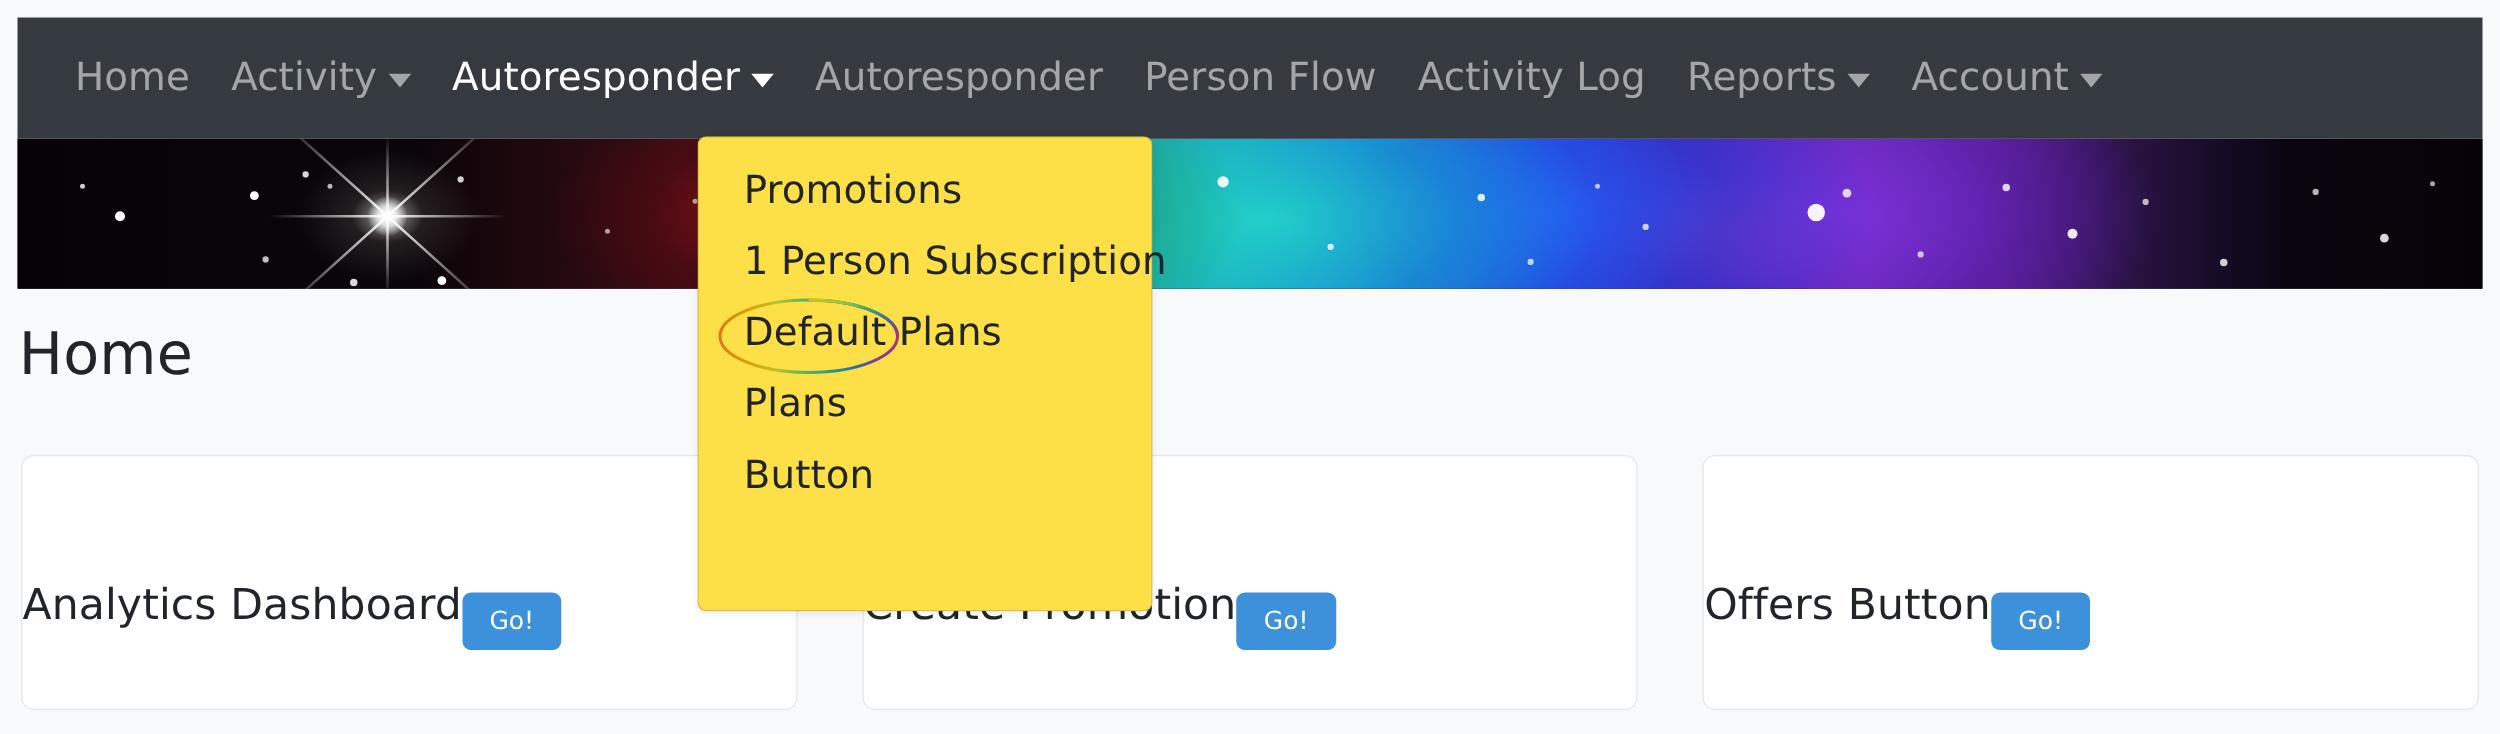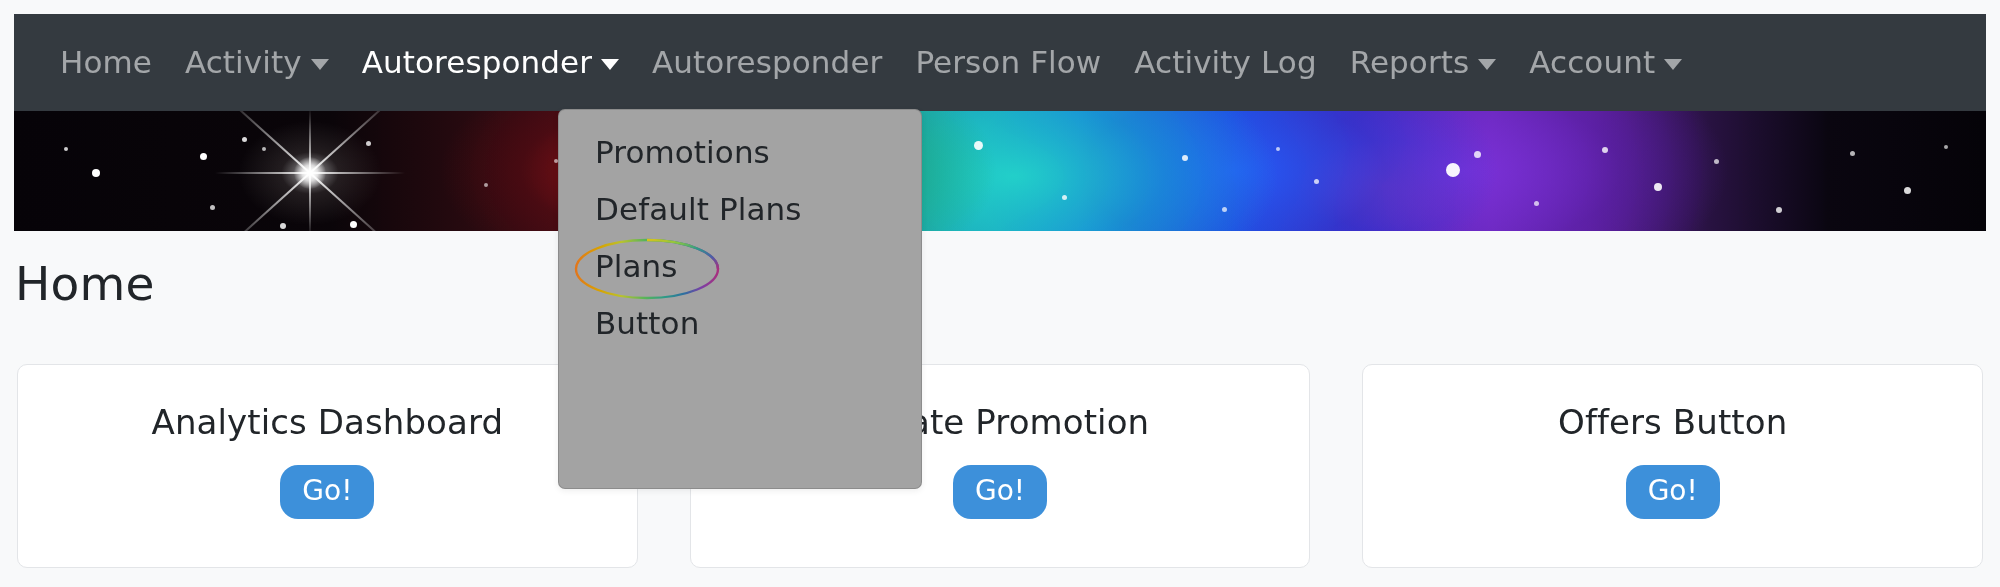--- a/index.html
+++ b/index.html
@@ -144,53 +144,53 @@
     gap: 52px;
     z-index: 2;
   }
   .card {
     flex: 1 1 0;
     height: 204px;
     background: #ffffff;
     border: 1px solid #e3e5e8;
     border-radius: 10px;
     display: flex;
-    flex-direction: column;
+    flex-direction: row;
     align-items: center;
     justify-content: flex-start;
     padding-top: 38px;
   }
   .card-title {
     font-size: 34px;
     font-weight: 400;
     color: #212529;
     line-height: 1.15;
     letter-spacing: 0.1px;
   }
   .go-btn {
     margin-top: 23px;
     background: #3d90da;
     color: #ffffff;
     border: none;
-    border-radius: 18px;
-    font-size: 28px;
+    border-radius: 7px;
+    font-size: 20px;
     font-family: inherit;
     padding: 12px 22px 14px 22px;
     line-height: 1;
     cursor: pointer;
   }
 
   
   #dropdown {
     position: absolute;
     left: 558px;
     top: 109px;
     width: 364px;
     height: 380px;
-    background: #a3a3a3;
+    background: #fde047;
     border: 1px solid rgba(0,0,0,0.14);
     border-radius: 7px;
     box-shadow: 0 2px 6px rgba(0,0,0,0.07);
     padding-top: 14px;
     z-index: 20;
   }
   .dd-item {
     display: block;
     font-size: 31px;
     line-height: 1;
@@ -299,20 +299,21 @@
       <button class="go-btn">Go!</button>
     </div>
     <div class="card">
       <div class="card-title">Offers Button</div>
       <button class="go-btn">Go!</button>
     </div>
   </div>
 
   <div id="dropdown">
     <a class="dd-item">Promotions</a>
+    <a class="dd-item">1 Person Subscription</a>
     <a class="dd-item">Default Plans</a>
     <a class="dd-item">Plans</a>
     <a class="dd-item">Button</a>
   </div>
 
   <svg id="plans-highlight" viewBox="0 0 148 62">
     <defs>
       <linearGradient id="rainbowStroke" x1="0%" y1="50%" x2="100%" y2="50%">
         <stop offset="0%" stop-color="#e2761b"></stop>
         <stop offset="16%" stop-color="#d9a100"></stop>

